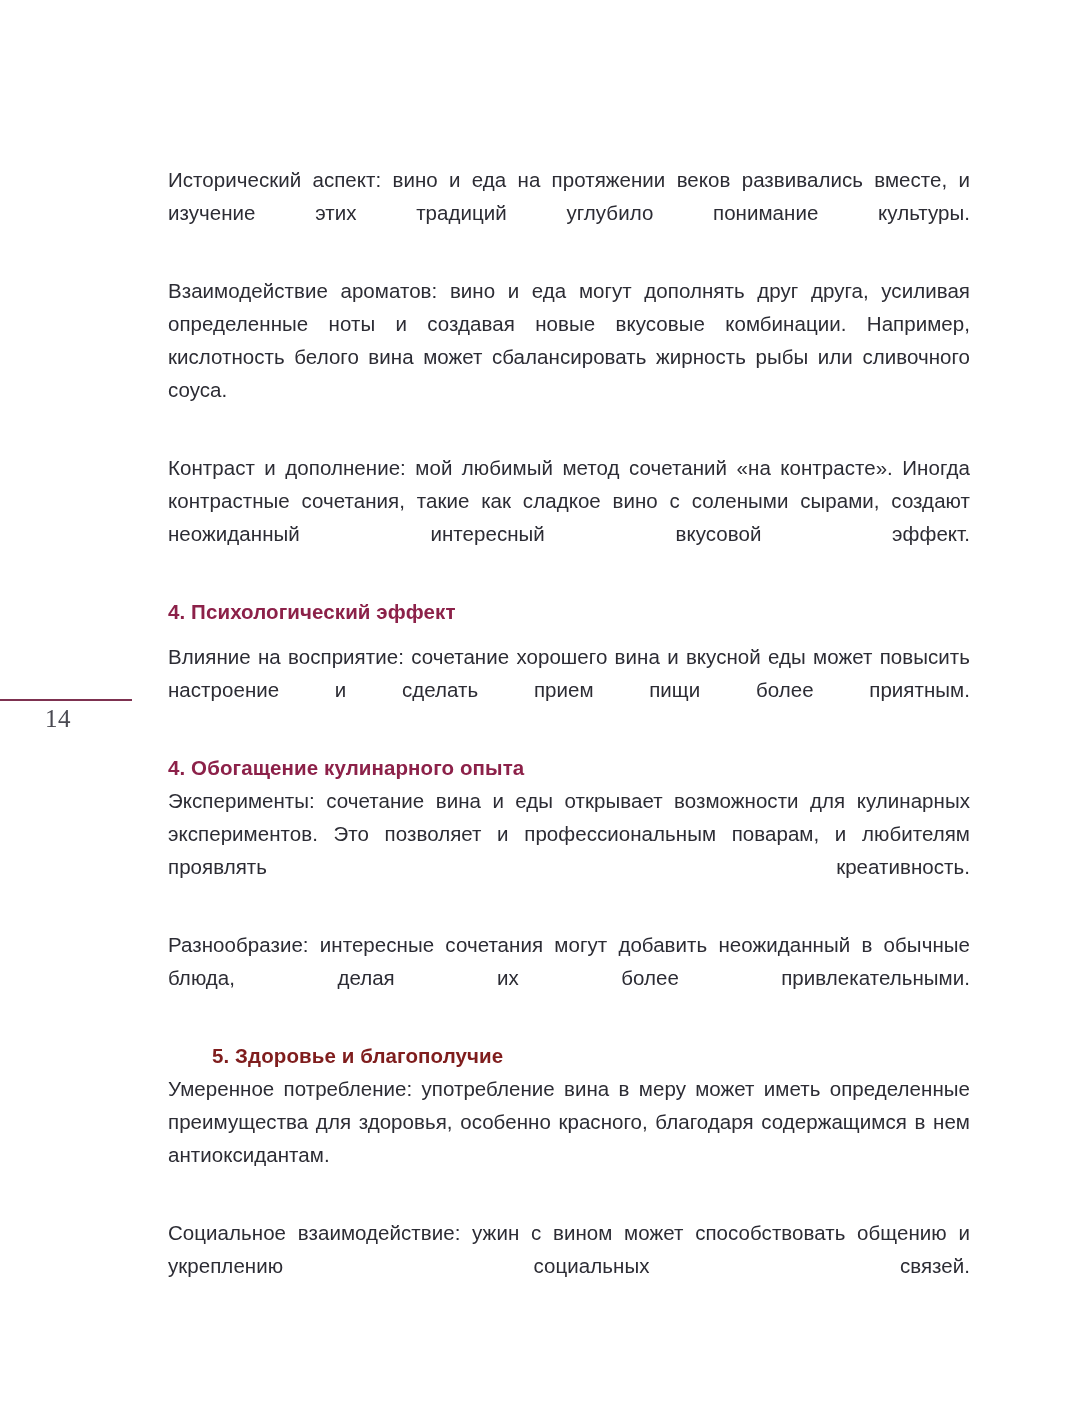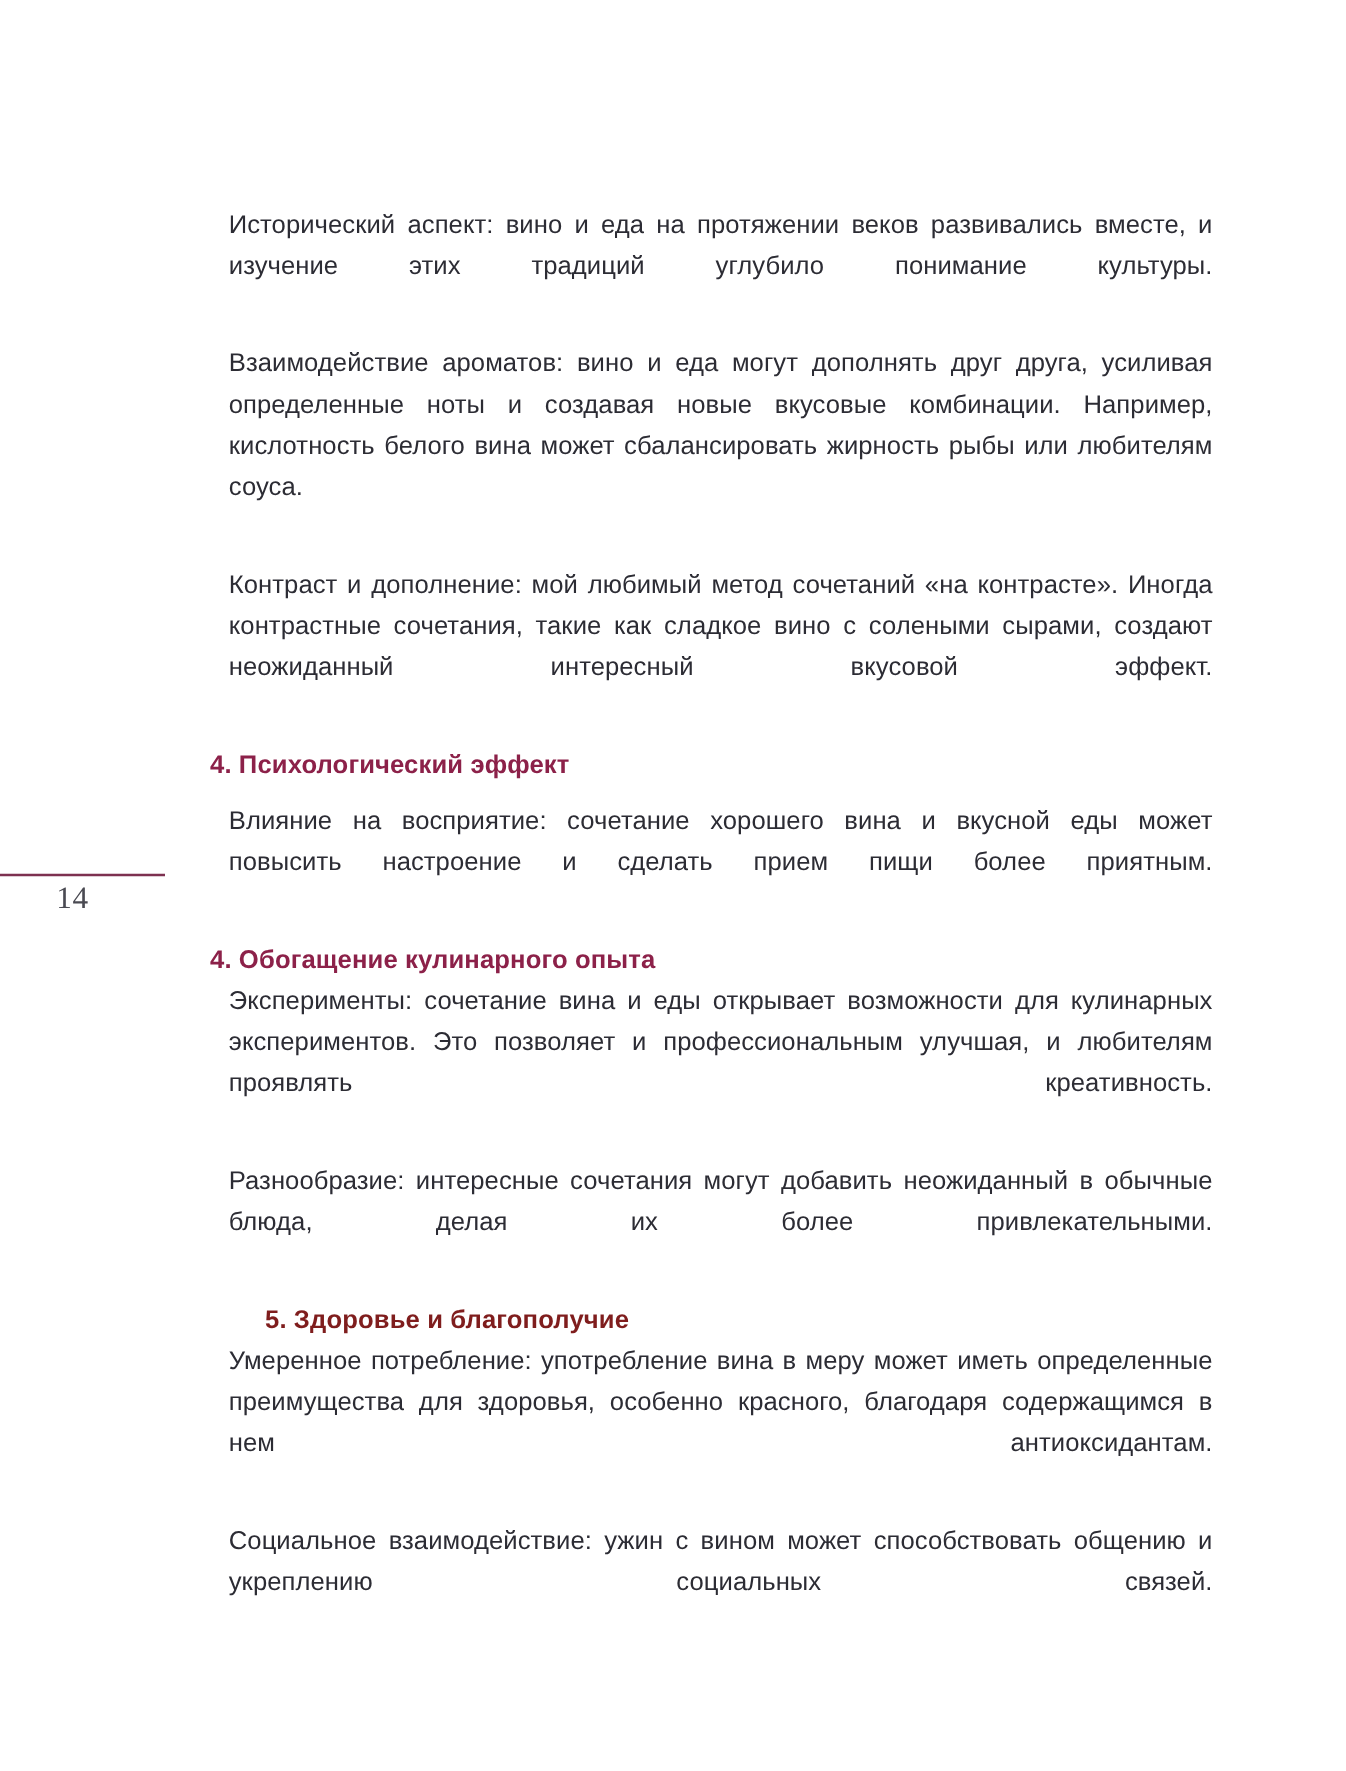--- a/index.html
+++ b/index.html
@@ -48,21 +48,21 @@
 
   
   .text-column {
     position: absolute;
     left: 168px;
     top: 163px;
     width: 802px;
   }
 
   .para {
-    margin: 0 0 0 15px;
+    margin: 0 0 0 0;
     font-size: 20.5px;
     line-height: 33px;
     color: #2c2c34;
     text-align: justify;
     text-justify: inter-word;
     letter-spacing: 0.05px;
     word-spacing: 0.2px;
   }
 
   
@@ -94,34 +94,34 @@
     <div class="folio-rule" style="background: rgb(125, 49, 80);"></div>
     <span class="folio-number">14</span>
   </div>
 
   <div class="text-column">
 
     <p class="para" style="color: rgb(44, 44, 52);">Исторический аспект: вино и еда на протяжении веков развивались вместе, и изучение этих традиций углубило понимание культуры.</p>
 
     <div class="spacer-section"></div>
 
-    <p class="para" style="color: rgb(44, 44, 52);">Взаимодействие ароматов: вино и еда могут дополнять друг друга, усиливая определенные ноты и создавая новые вкусовые комбинации. Например, кислотность белого вина может сбалансировать жирность рыбы или любителям соуса.</p>
+    <p class="para" style="color: rgb(44, 44, 52);">Взаимодействие ароматов: вино и еда могут дополнять друг друга, усиливая определенные ноты и создавая новые вкусовые комбинации. Например, кислотность белого вина может сбалансировать жирность рыбы или сливочного соуса.</p>
     <div class="spacer-para"></div>
     <p class="para" style="color: rgb(44, 44, 52);">Контраст и дополнение: мой любимый метод сочетаний «на контрасте». Иногда контрастные сочетания, такие как сладкое вино с солеными сырами, создают неожиданный интересный вкусовой эффект.</p>
 
     <div class="spacer-section"></div>
 
     <h2 class="heading" style="color: rgb(140, 33, 73);">4. Психологический эффект</h2>
     <div class="spacer-para"></div>
     <p class="para" style="color: rgb(44, 44, 52);">Влияние на восприятие: сочетание хорошего вина и вкусной еды может повысить настроение и сделать прием пищи более приятным.</p>
 
     <div class="spacer-section"></div>
 
     <h2 class="heading" style="color: rgb(140, 33, 73);">4. Обогащение кулинарного опыта</h2>
-    <p class="para" style="color: rgb(44, 44, 52);">Эксперименты: сочетание вина и еды открывает возможности для кулинарных экспериментов. Это позволяет и профессиональным улучшая, и любителям проявлять креативность.</p>
+    <p class="para" style="color: rgb(44, 44, 52);">Эксперименты: сочетание вина и еды открывает возможности для кулинарных экспериментов. Это позволяет и профессиональным поварам, и любителям проявлять креативность.</p>
     <div class="spacer-para"></div>
     <p class="para" style="color: rgb(44, 44, 52);">Разнообразие: интересные сочетания могут добавить неожиданный в обычные блюда, делая их более привлекательными.</p>
 
     <div class="spacer-section"></div>
 
     <h2 class="heading" style="color: #7f1d1d; margin-left: 44px;">5. Здоровье и благополучие</h2>
     <p class="para" style="color: rgb(44, 44, 52);">Умеренное потребление: употребление вина в меру может иметь определенные преимущества для здоровья, особенно красного, благодаря содержащимся в нем антиоксидантам.</p>
     <div class="spacer-para"></div>
     <p class="para" style="color: rgb(44, 44, 52);">Социальное взаимодействие: ужин с вином может способствовать общению и укреплению социальных связей.</p>
 

